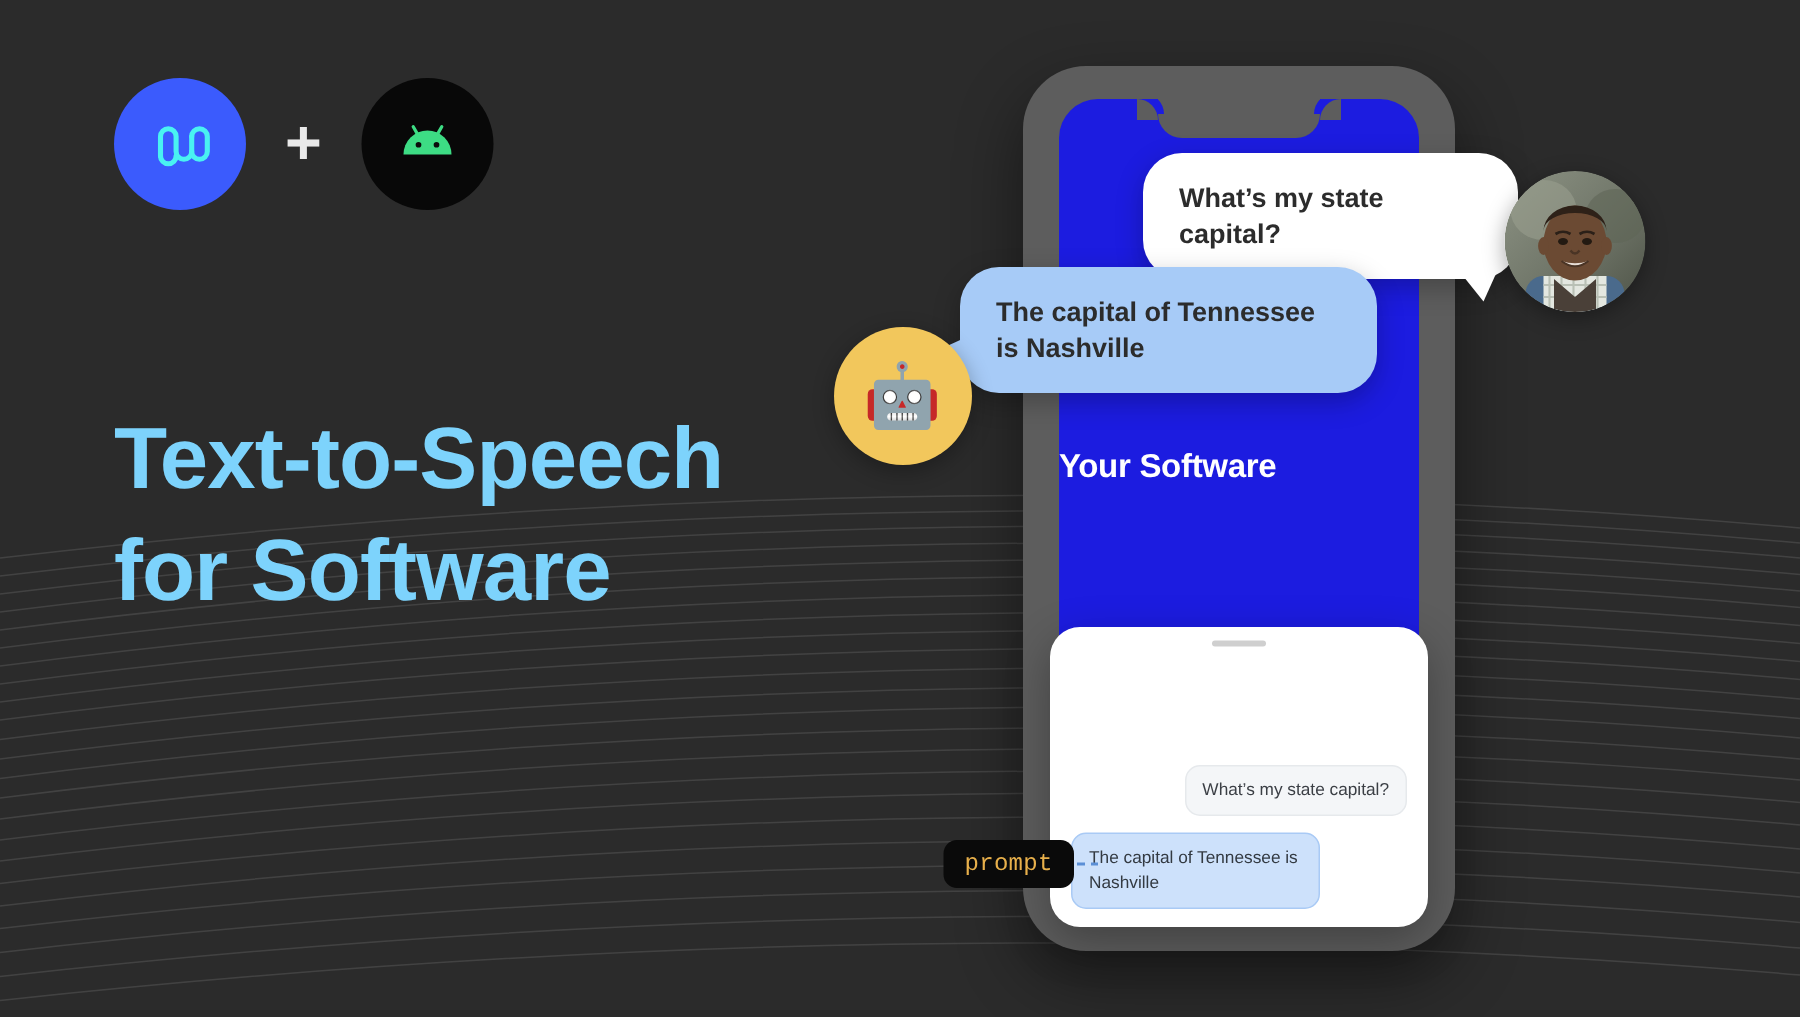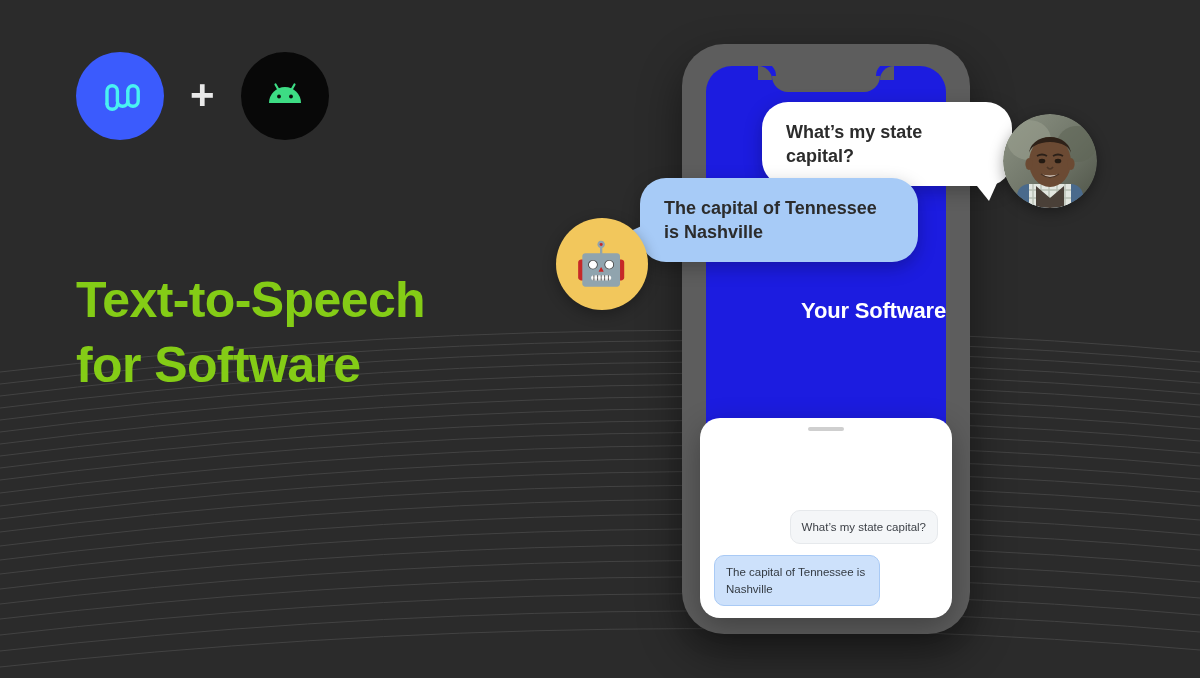--- a/index.html
+++ b/index.html
@@ -37,22 +37,22 @@
   #logo-android { background: #080808; }
   #plus-sign {
     color: #e9e9e9; font-size: 42px; font-weight: 700;
     line-height: 1; margin-top: -3px;
   }
 
   
   #headline {
     position: absolute; left: 76px; top: 268px;
     width: 520px;
-    color: #84cc16;
-    font-size: 50px;
+    color: #7dd3fc;
+    font-size: 58px;
     font-weight: 700;
     line-height: 1.30;
     letter-spacing: -0.6px;
   }
   #headline .ln { display: block; }
 
   
   #phone-mockup {
     position: absolute; left: 682px; top: 44px;
     width: 288px; height: 590px;
@@ -87,21 +87,21 @@
     border-top-right-radius: 14px;
     box-shadow: 4px -4px 0 0 #1c1ce0;
   }
   #phone-notch::after {
     right: -14px;
     border-top-left-radius: 14px;
     box-shadow: -4px -4px 0 0 #1c1ce0;
   }
   #app-title {
     position: absolute; left: 0; right: 0; top: 232px;
-    text-align: right;
+    text-align: left;
     color: #ffffff;
     font-size: 22px;
     font-weight: 700;
     letter-spacing: -0.2px;
   }
 
   
   #bottom-sheet {
     position: absolute; left: 700px; top: 418px;
     width: 252px; height: 200px;
@@ -289,20 +289,24 @@
   </div>
 
   <div id="bottom-sheet">
     <div id="sheet-handle"></div>
     <div id="sheet-messages">
       <div class="sheet-msg user">What’s my state capital?</div>
       <div class="sheet-msg bot">The capital of Tennessee is Nashville</div>
     </div>
   </div>
 
+  <div id="prompt-tag">
+    <div id="prompt-chip">prompt</div>
+    <div id="prompt-connector"></div>
+  </div>
 
   <div class="big-bubble" id="bubble-user">
     <span>What’s my state capital?</span>
     <span class="tail"></span>
   </div>
 
   <div class="big-bubble" id="bubble-bot">
     <span>The capital of Tennessee is Nashville</span>
     <span class="tail"></span>
   </div>

